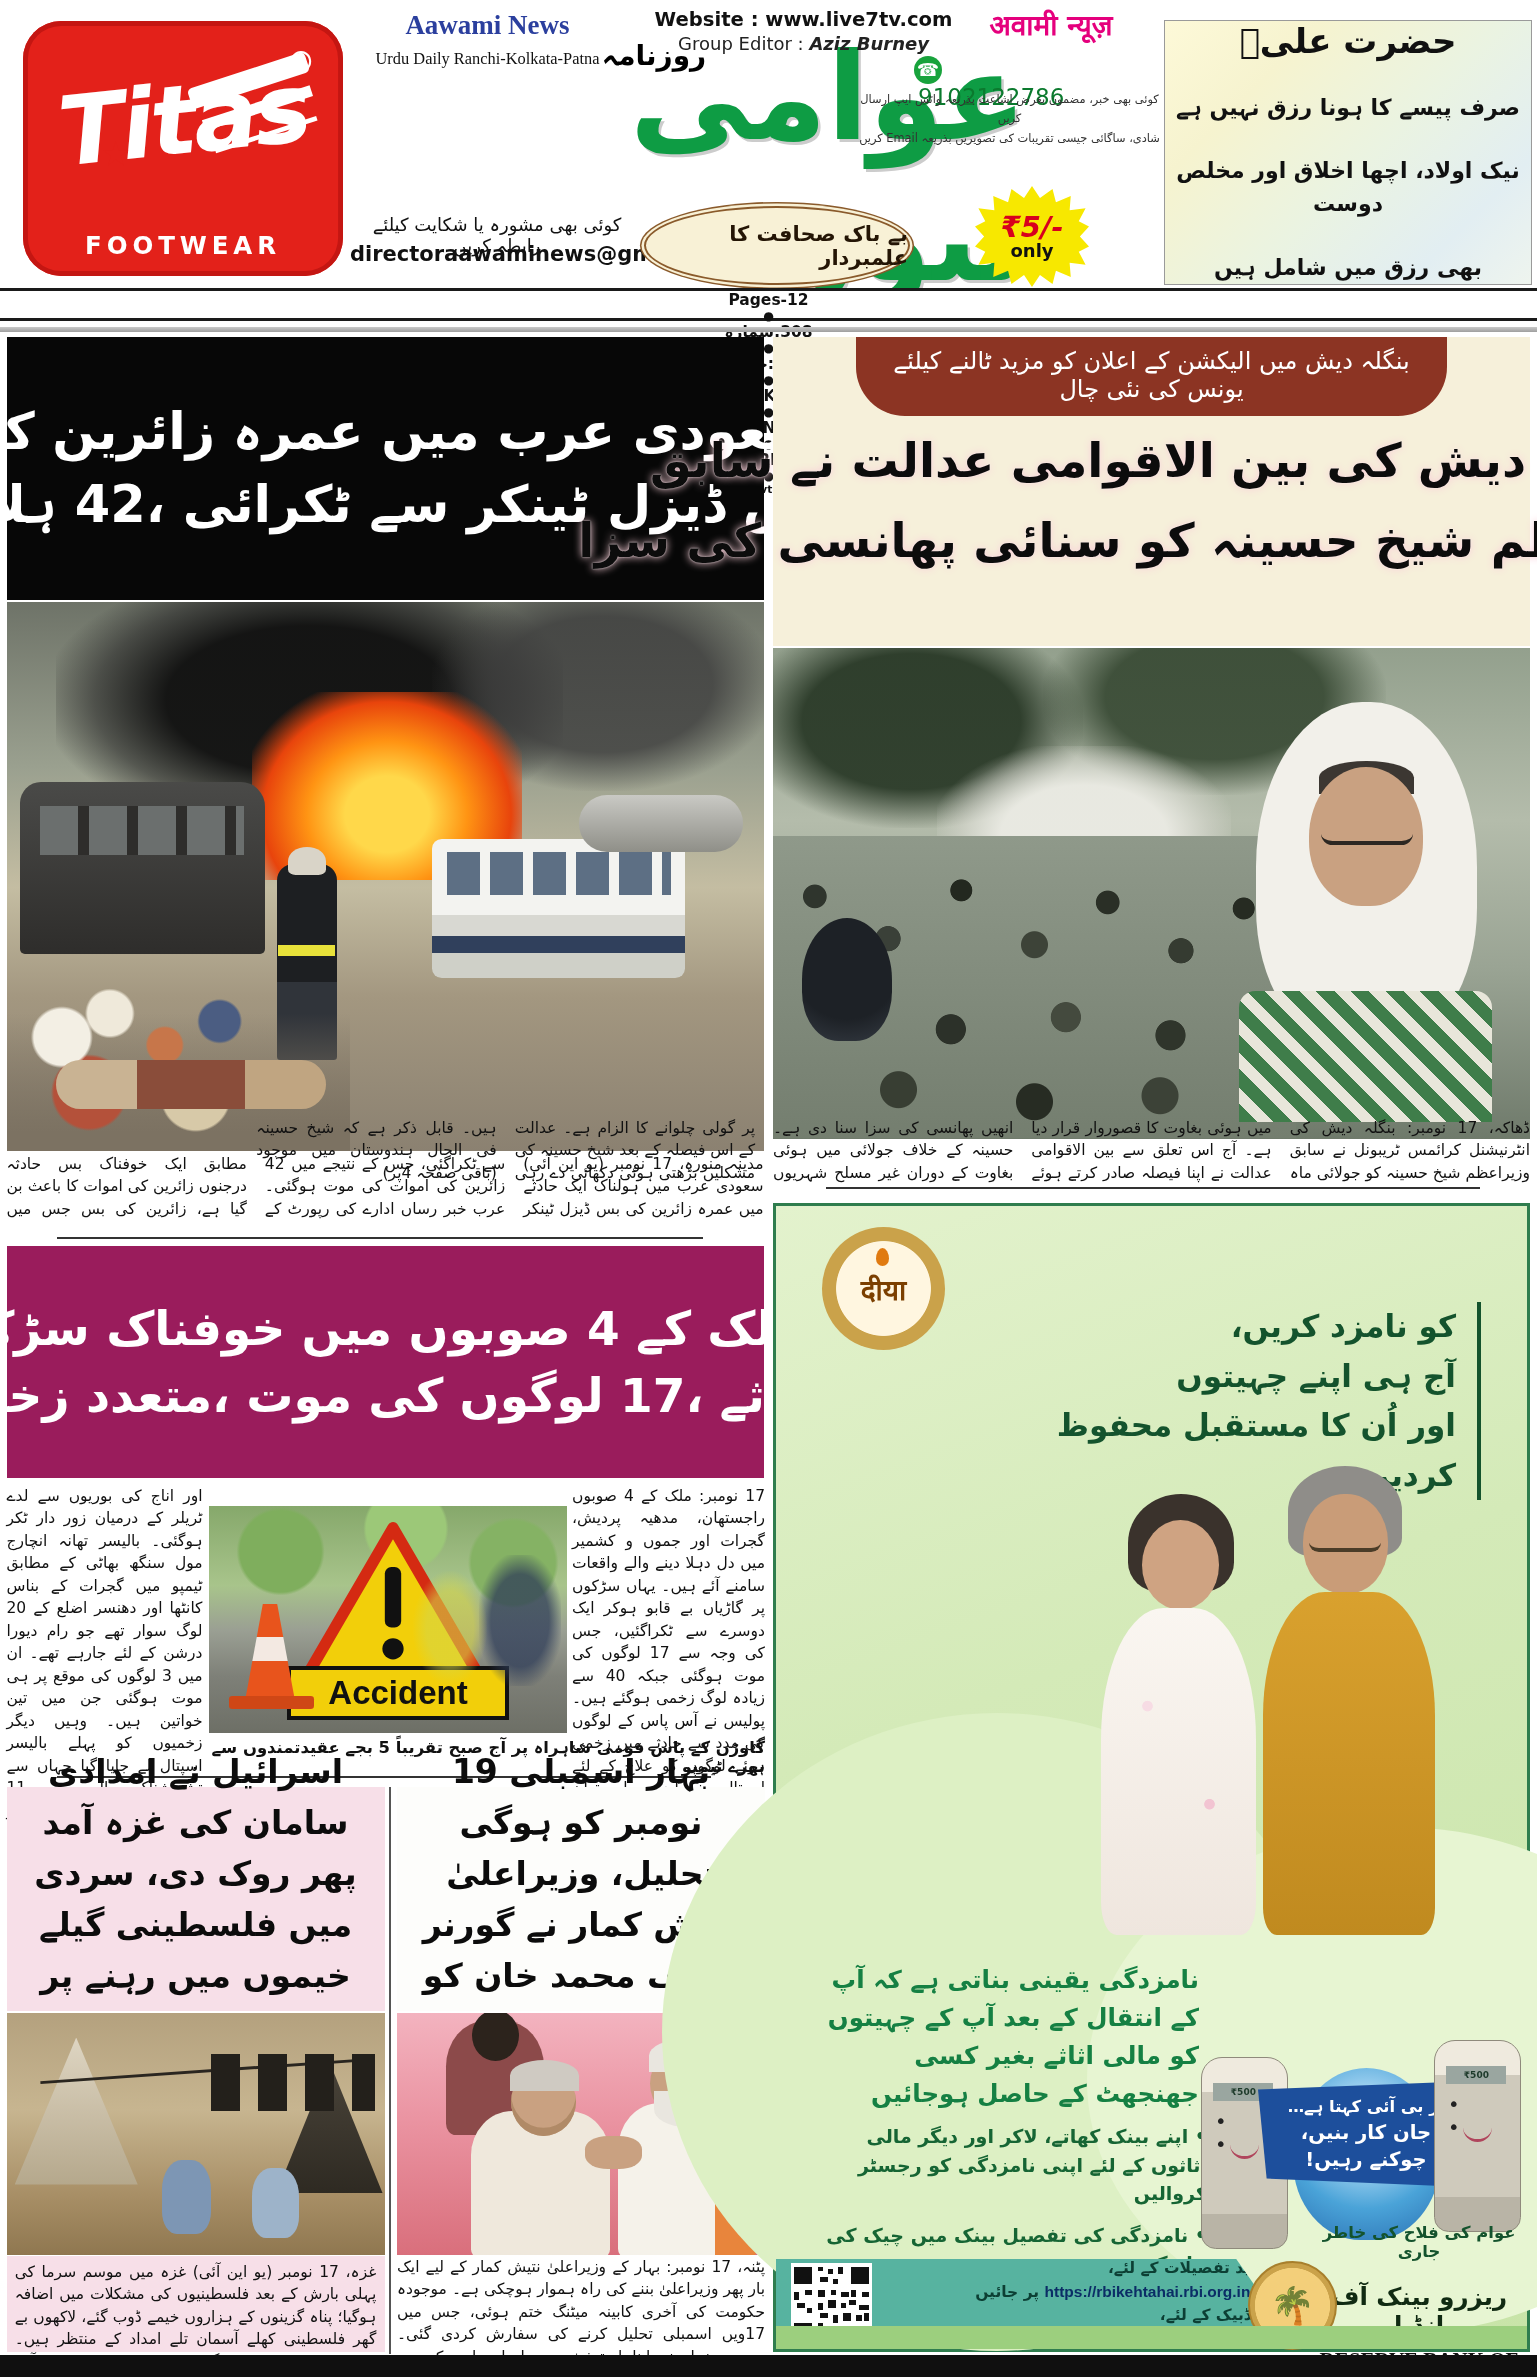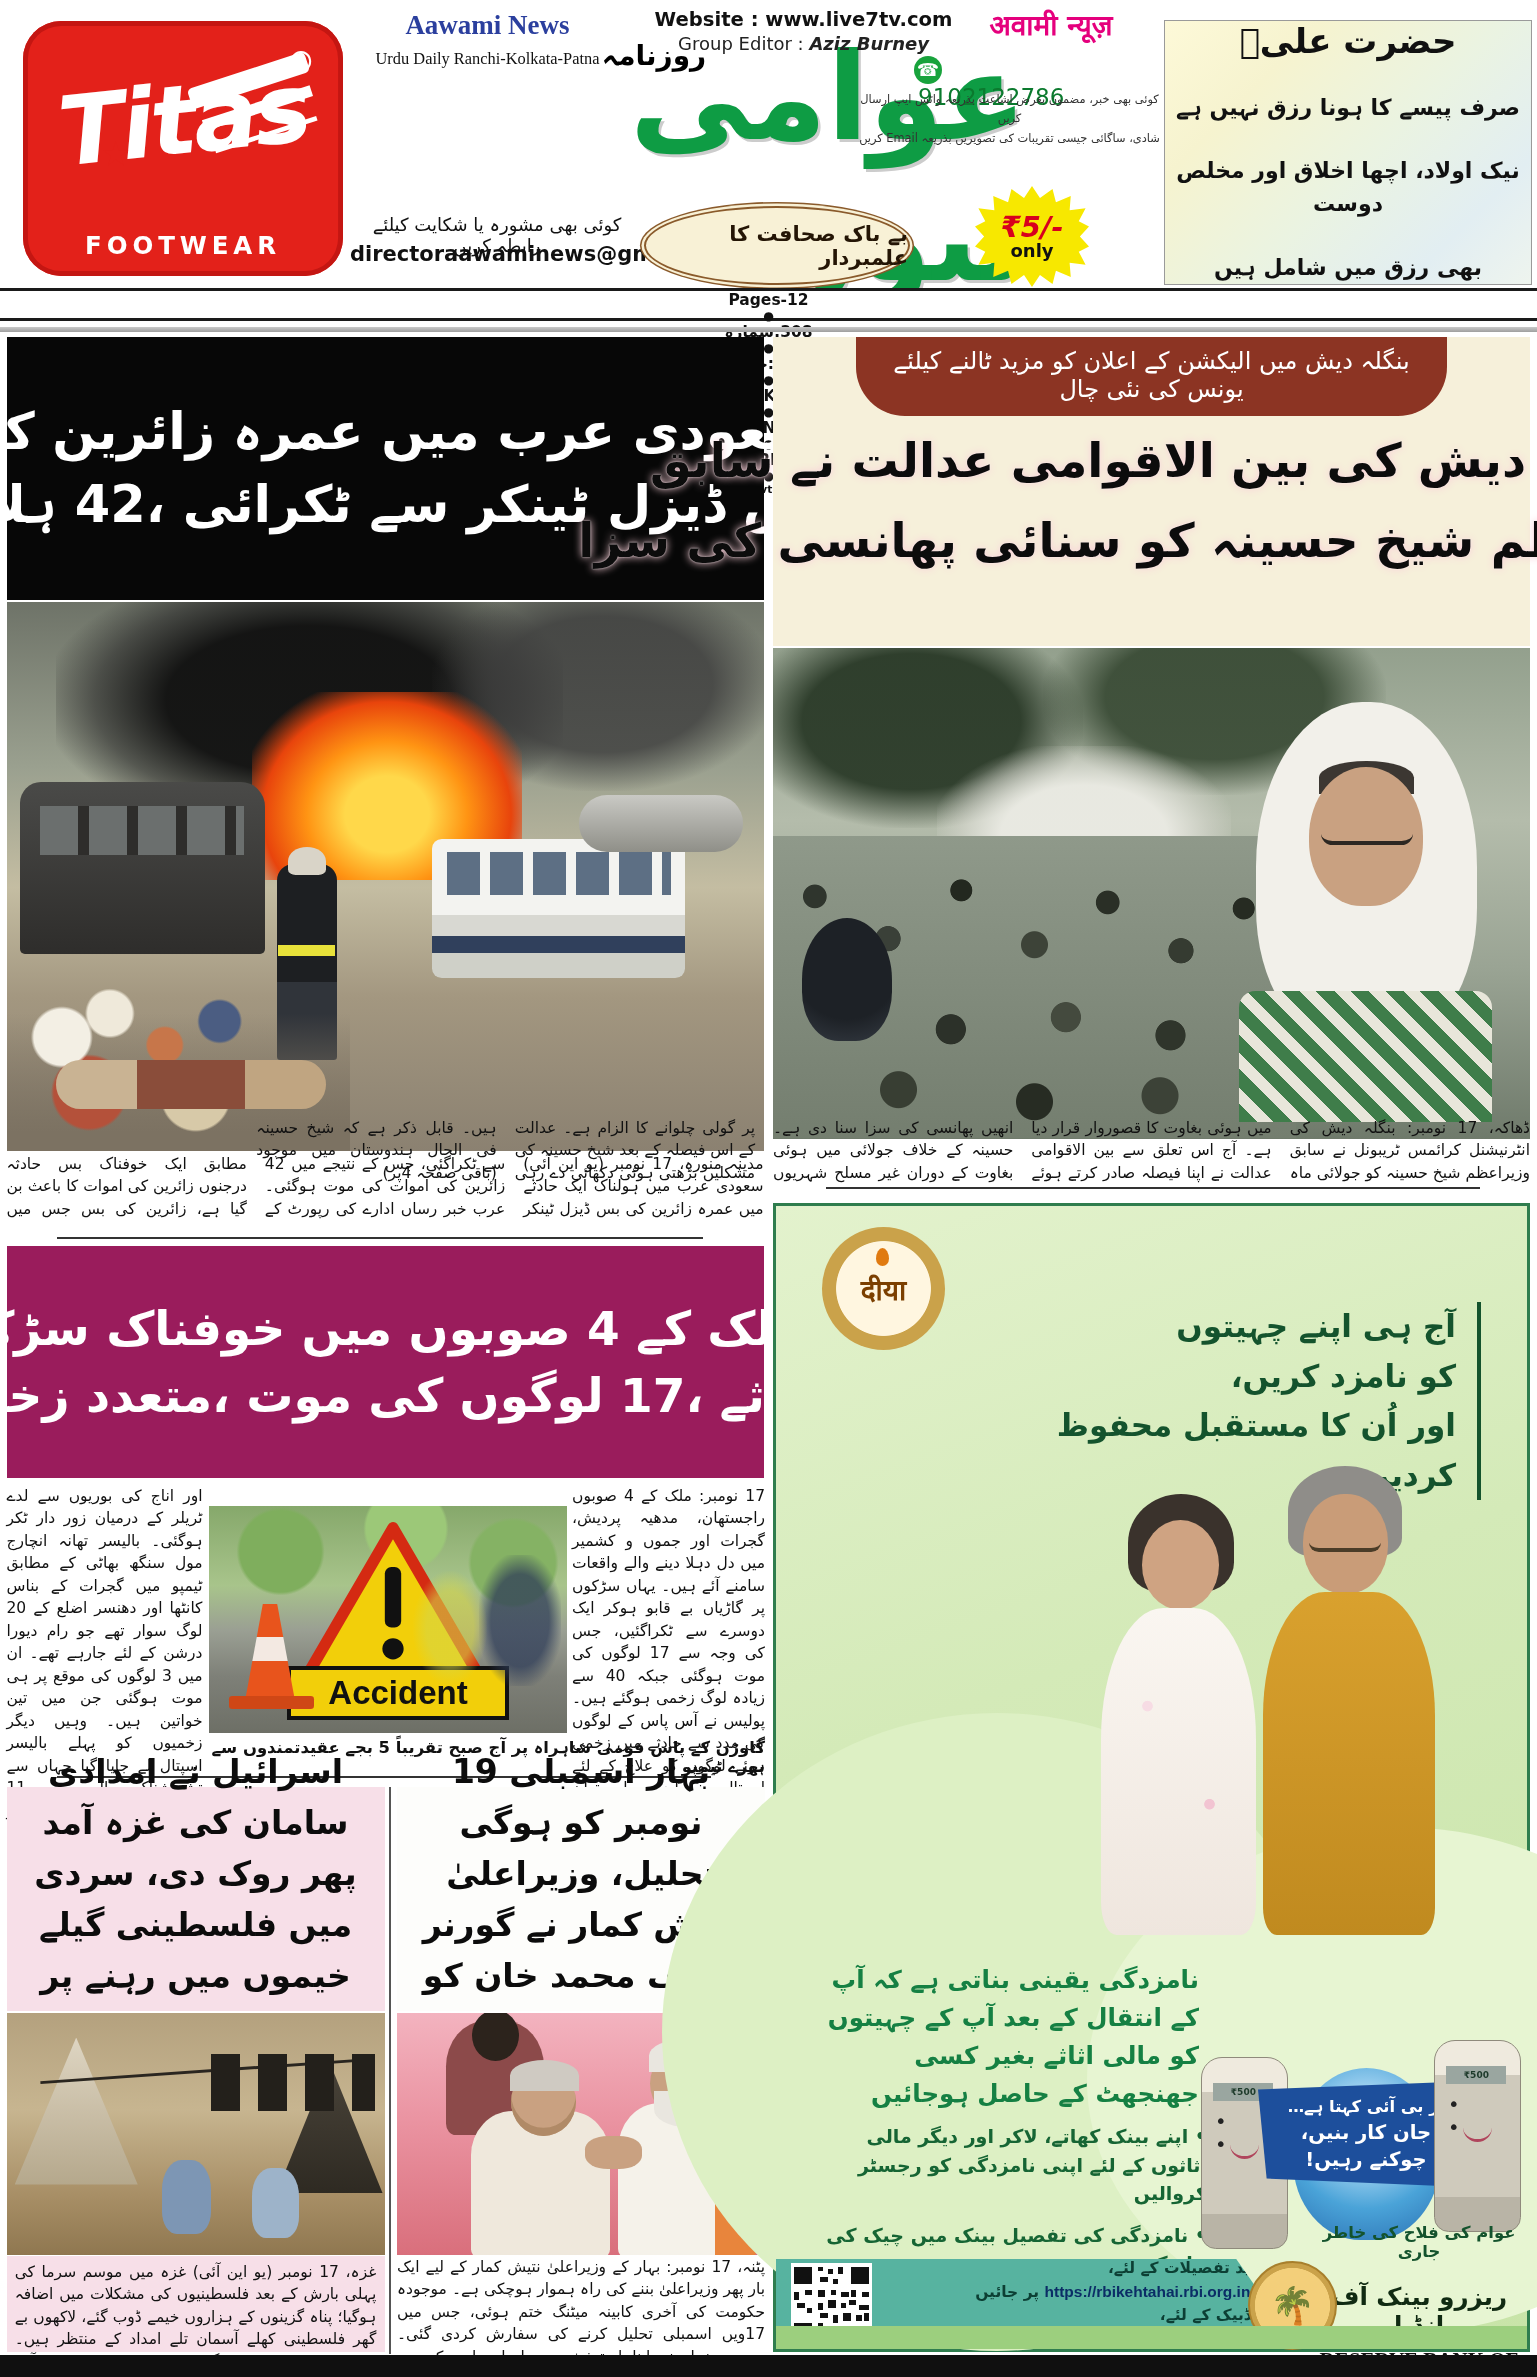--- a/index.html
+++ b/index.html
@@ -280,22 +280,22 @@
   <div class="abs rbi">
     <div class="blob1"></div>
     <div class="blob2"></div>
 
     <div class="diya">
       <div class="flame"></div>
       <div class="dt">दीया</div>
     </div>
 
     <div class="rbi-hl rtl">
+      <div>کو نامزد کریں،</div>
       <div>آج ہی اپنے چہیتوں</div>
-      <div>کو نامزد کریں،</div>
       <div>اور اُن کا مستقبل محفوظ کردیں</div>
     </div>
 
     <div>
       <div class="shape" style="left:352px;top:288px;width:106px;height:98px;background:#3a322c;border-radius:50% 50% 30% 30%;"></div>
       <div class="shape" style="left:366px;top:314px;width:77px;height:90px;background:#cfa382;border-radius:50%;"></div>
       <div class="shape" style="left:325px;top:402px;width:155px;height:327px;background:radial-gradient(circle at 30% 30%,#f7dce4 0 4.9px,transparent 5.7px),radial-gradient(circle at 70% 60%,#f2c4d2 0 4.9px,transparent 5.7px),linear-gradient(180deg,#faf6f1,#efe6de);border-radius:40% 40% 10% 10%;"></div>
       <div class="shape" style="left:512px;top:260px;width:114px;height:90px;background:#8f8d89;border-radius:50% 50% 20% 20%;"></div>
       <div class="shape" style="left:527px;top:288px;width:85px;height:100px;background:#c99c78;border-radius:48%;"></div>
       <div class="shape" style="left:533px;top:324px;width:72px;height:18px;border-bottom:4.1px solid #4a3c28;border-radius:0 0 9.8px 9.8px;"></div>

